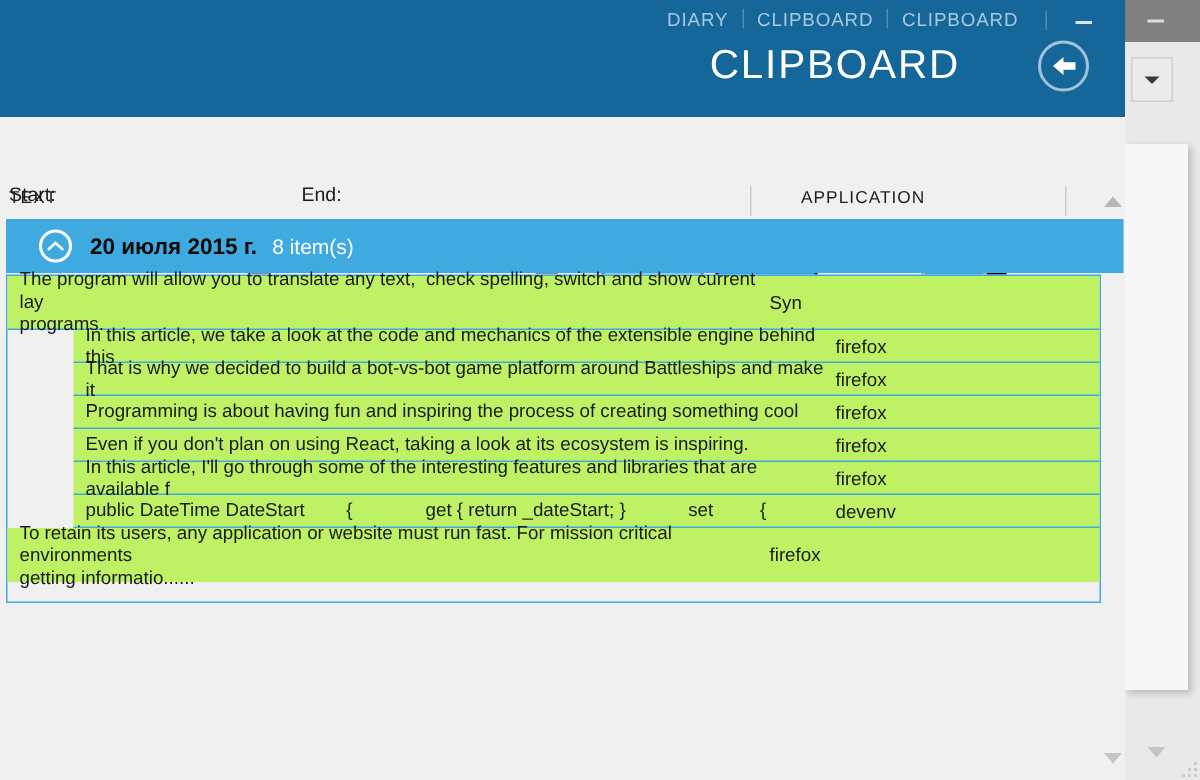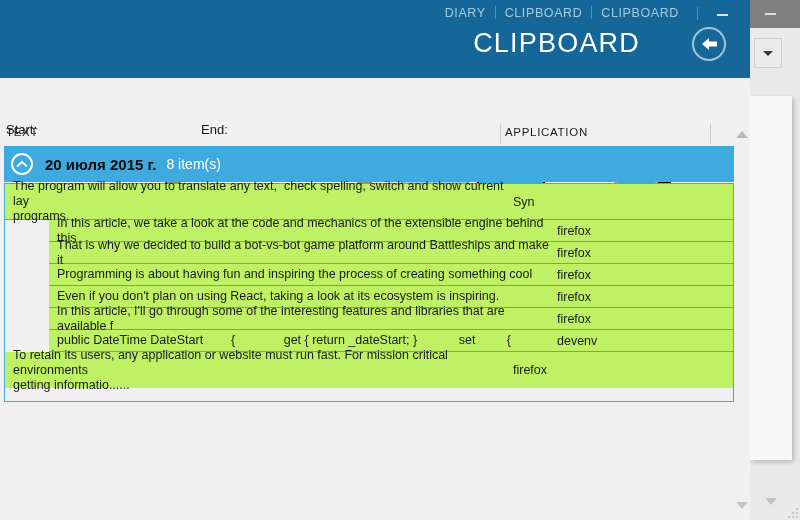--- a/index.html
+++ b/index.html
@@ -333,21 +333,21 @@
     height: 22px;
   }
   .col-head {
     position: absolute;
     font-size: 11.5px;
     color: #1c1c1c;
     letter-spacing: 0.7px;
     top: 2px;
   }
   .col-head-text { left: 6px; }
-  .col-head-app { left: 505px; }
+  .col-head-app { left: 534px; }
   .col-divider {
     position: absolute;
     top: 0px;
     width: 1px;
     height: 20px;
     background: #cbcbcb;
   }
   .cd1 { left: 500px; }
   .cd2 { left: 710px; }
 
@@ -372,20 +372,21 @@
   .group-header {
     position: absolute;
     left: 4px;
     top: 146px;
     width: 730px;
     height: 36px;
     background: #3faae0;
     display: flex;
     align-items: center;
     cursor: pointer;
+    padding-left: 15px;
   }
   .group-chevron {
     margin-left: 7px;
     width: 22px;
     height: 22px;
     border-radius: 50%;
     border: 2px solid #ffffff;
     box-sizing: border-box;
     display: flex;
     align-items: center;

